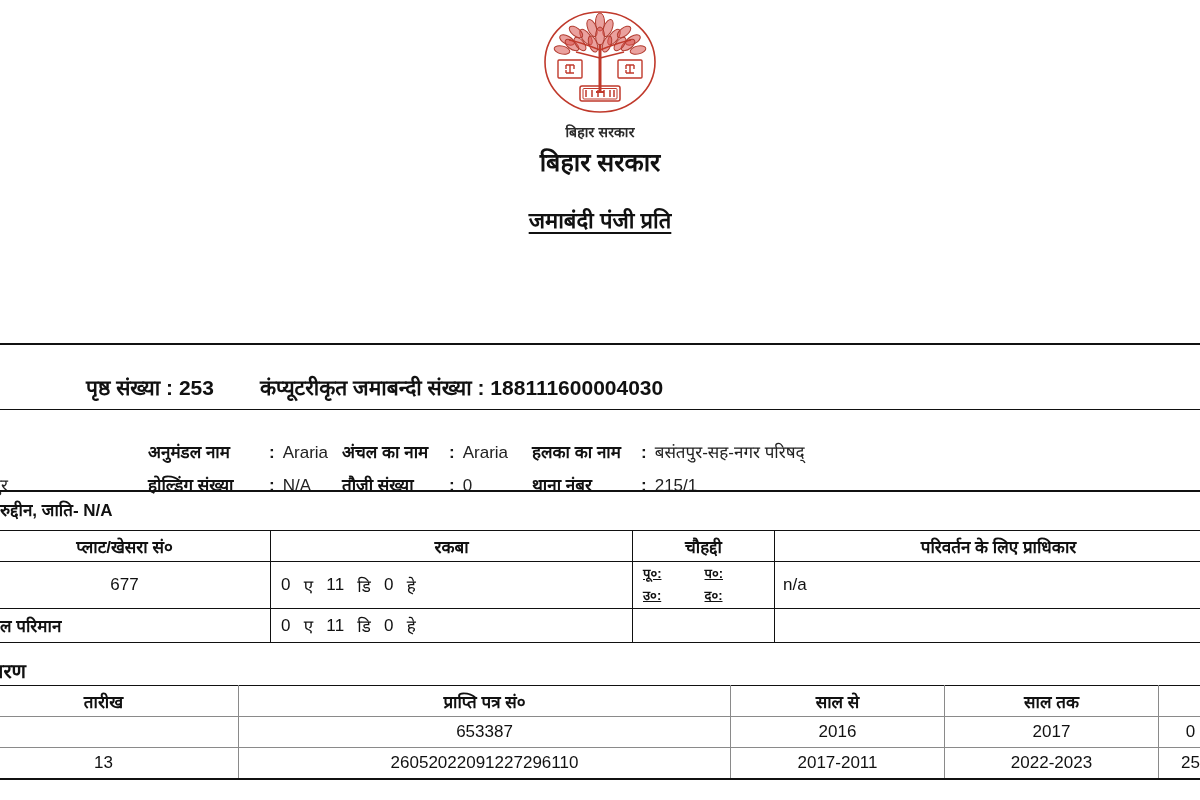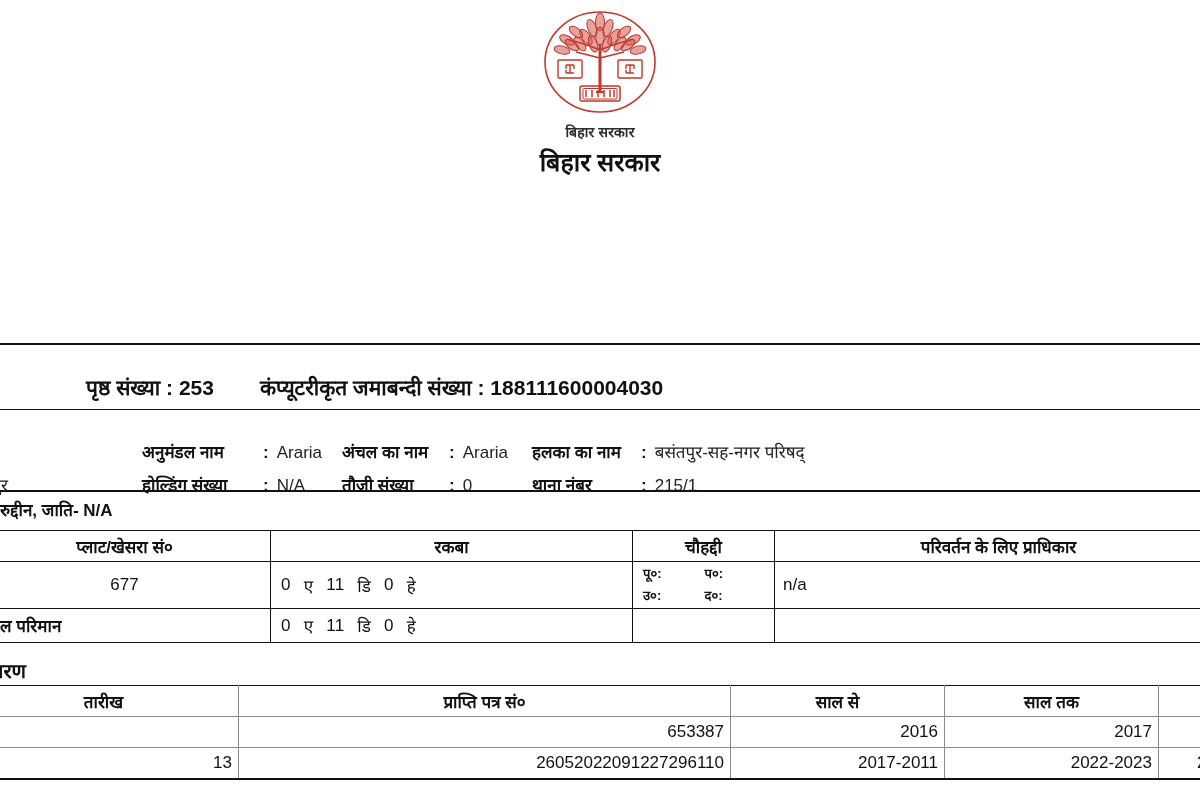--- a/index.html
+++ b/index.html
@@ -114,21 +114,21 @@
   .c-district { width: 200px; margin-left: -58px; }
   .c-subdiv   { width: 200px; }
   .c-circle   { width: 190px; }
   .c-halka    { width: 330px; }
 
   .c-district .meta-value,
   .c-subdiv   .meta-value,
   .c-circle   .meta-value,
   .c-halka    .meta-value { margin-left: 4px; }
 
-  .lbl-w-sub   { display:inline-block; width: 118px; }
+  .lbl-w-sub   { display:inline-block; width: 118px; margin-left: 6px; }
   .lbl-w-circ  { display:inline-block; width: 104px; }
   .lbl-w-halka { display:inline-block; width: 106px; }
 
   
   .raiyat-band {
     position: absolute;
     left: 0; right: 0;
     top: 490px;
   }
   .raiyat-line {
@@ -180,20 +180,21 @@
   }
   .chauh-grid {
     display: grid;
     grid-template-columns: 1fr 1fr;
     row-gap: 4px;
     font-size: 13px;
     font-weight: 700;
     color: #111;
     line-height: 1.35;
     padding: 2px 0 2px 2px;
+    text-decoration: underline;
   }
   .total-row td { height: 34px; }
   .total-label { font-weight: 700; text-align: left; padding-left: 0; }
 
   
   .lagan-band {
     position: absolute;
     top: 655px;
     left: 0; right: 0;
   }
@@ -225,21 +226,21 @@
     font-weight: 700;
     text-align: center;
     border-top: 1px solid #111;
   }
   .lagan-table tbody tr:last-child td { border-bottom: 2px solid #111; }
   .lg-date   { width: 270px; }
   .lg-receipt{ width: 492px; }
   .lg-from   { width: 214px; }
   .lg-to     { width: 214px; }
   .lg-amt    { width: 64px; }
-  .lagan-table td { text-align: right; }
+  .lagan-table td { text-align: center; }
 </style>
 </head>
 <body>
 
 <div class="doc-header">
   <div class="emblem-wrap">
     <svg class="emblem" viewBox="0 0 128 128">
       <g fill="none" stroke="#c0392b" stroke-width="1.6">
         <ellipse cx="64" cy="62" rx="55" ry="50"></ellipse>
       </g>
@@ -289,20 +290,21 @@
 
       <g stroke="#c0392b" stroke-width="1.5" fill="none">
         <rect x="44" y="86" width="40" height="15" rx="2"></rect>
         <path d="M50 90 v7 M56 90 v7 M62 90 v7 M68 90 v7 M74 90 v7 M78 90 v7"></path>
         <rect x="47" y="88.5" width="34" height="10.5" rx="1" stroke-width="1"></rect>
       </g>
     </svg>
     <div class="emblem-caption">बिहार सरकार</div>
   </div>
   <div class="gov-line1">बिहार सरकार</div>
+  <div><span class="doc-title">जमाबंदी पंजी प्रति</span></div>
 </div>
 
 <div class="summary-band">
   <div class="rule-strong"></div>
   <div class="summary-top">
     <span class="kv">पृष्ठ संख्या : 253</span>
     <span class="kv">कंप्यूटरीकृत जमाबन्दी संख्या : 188111600004030</span>
   </div>
   <div class="rule-thin"></div>
 

